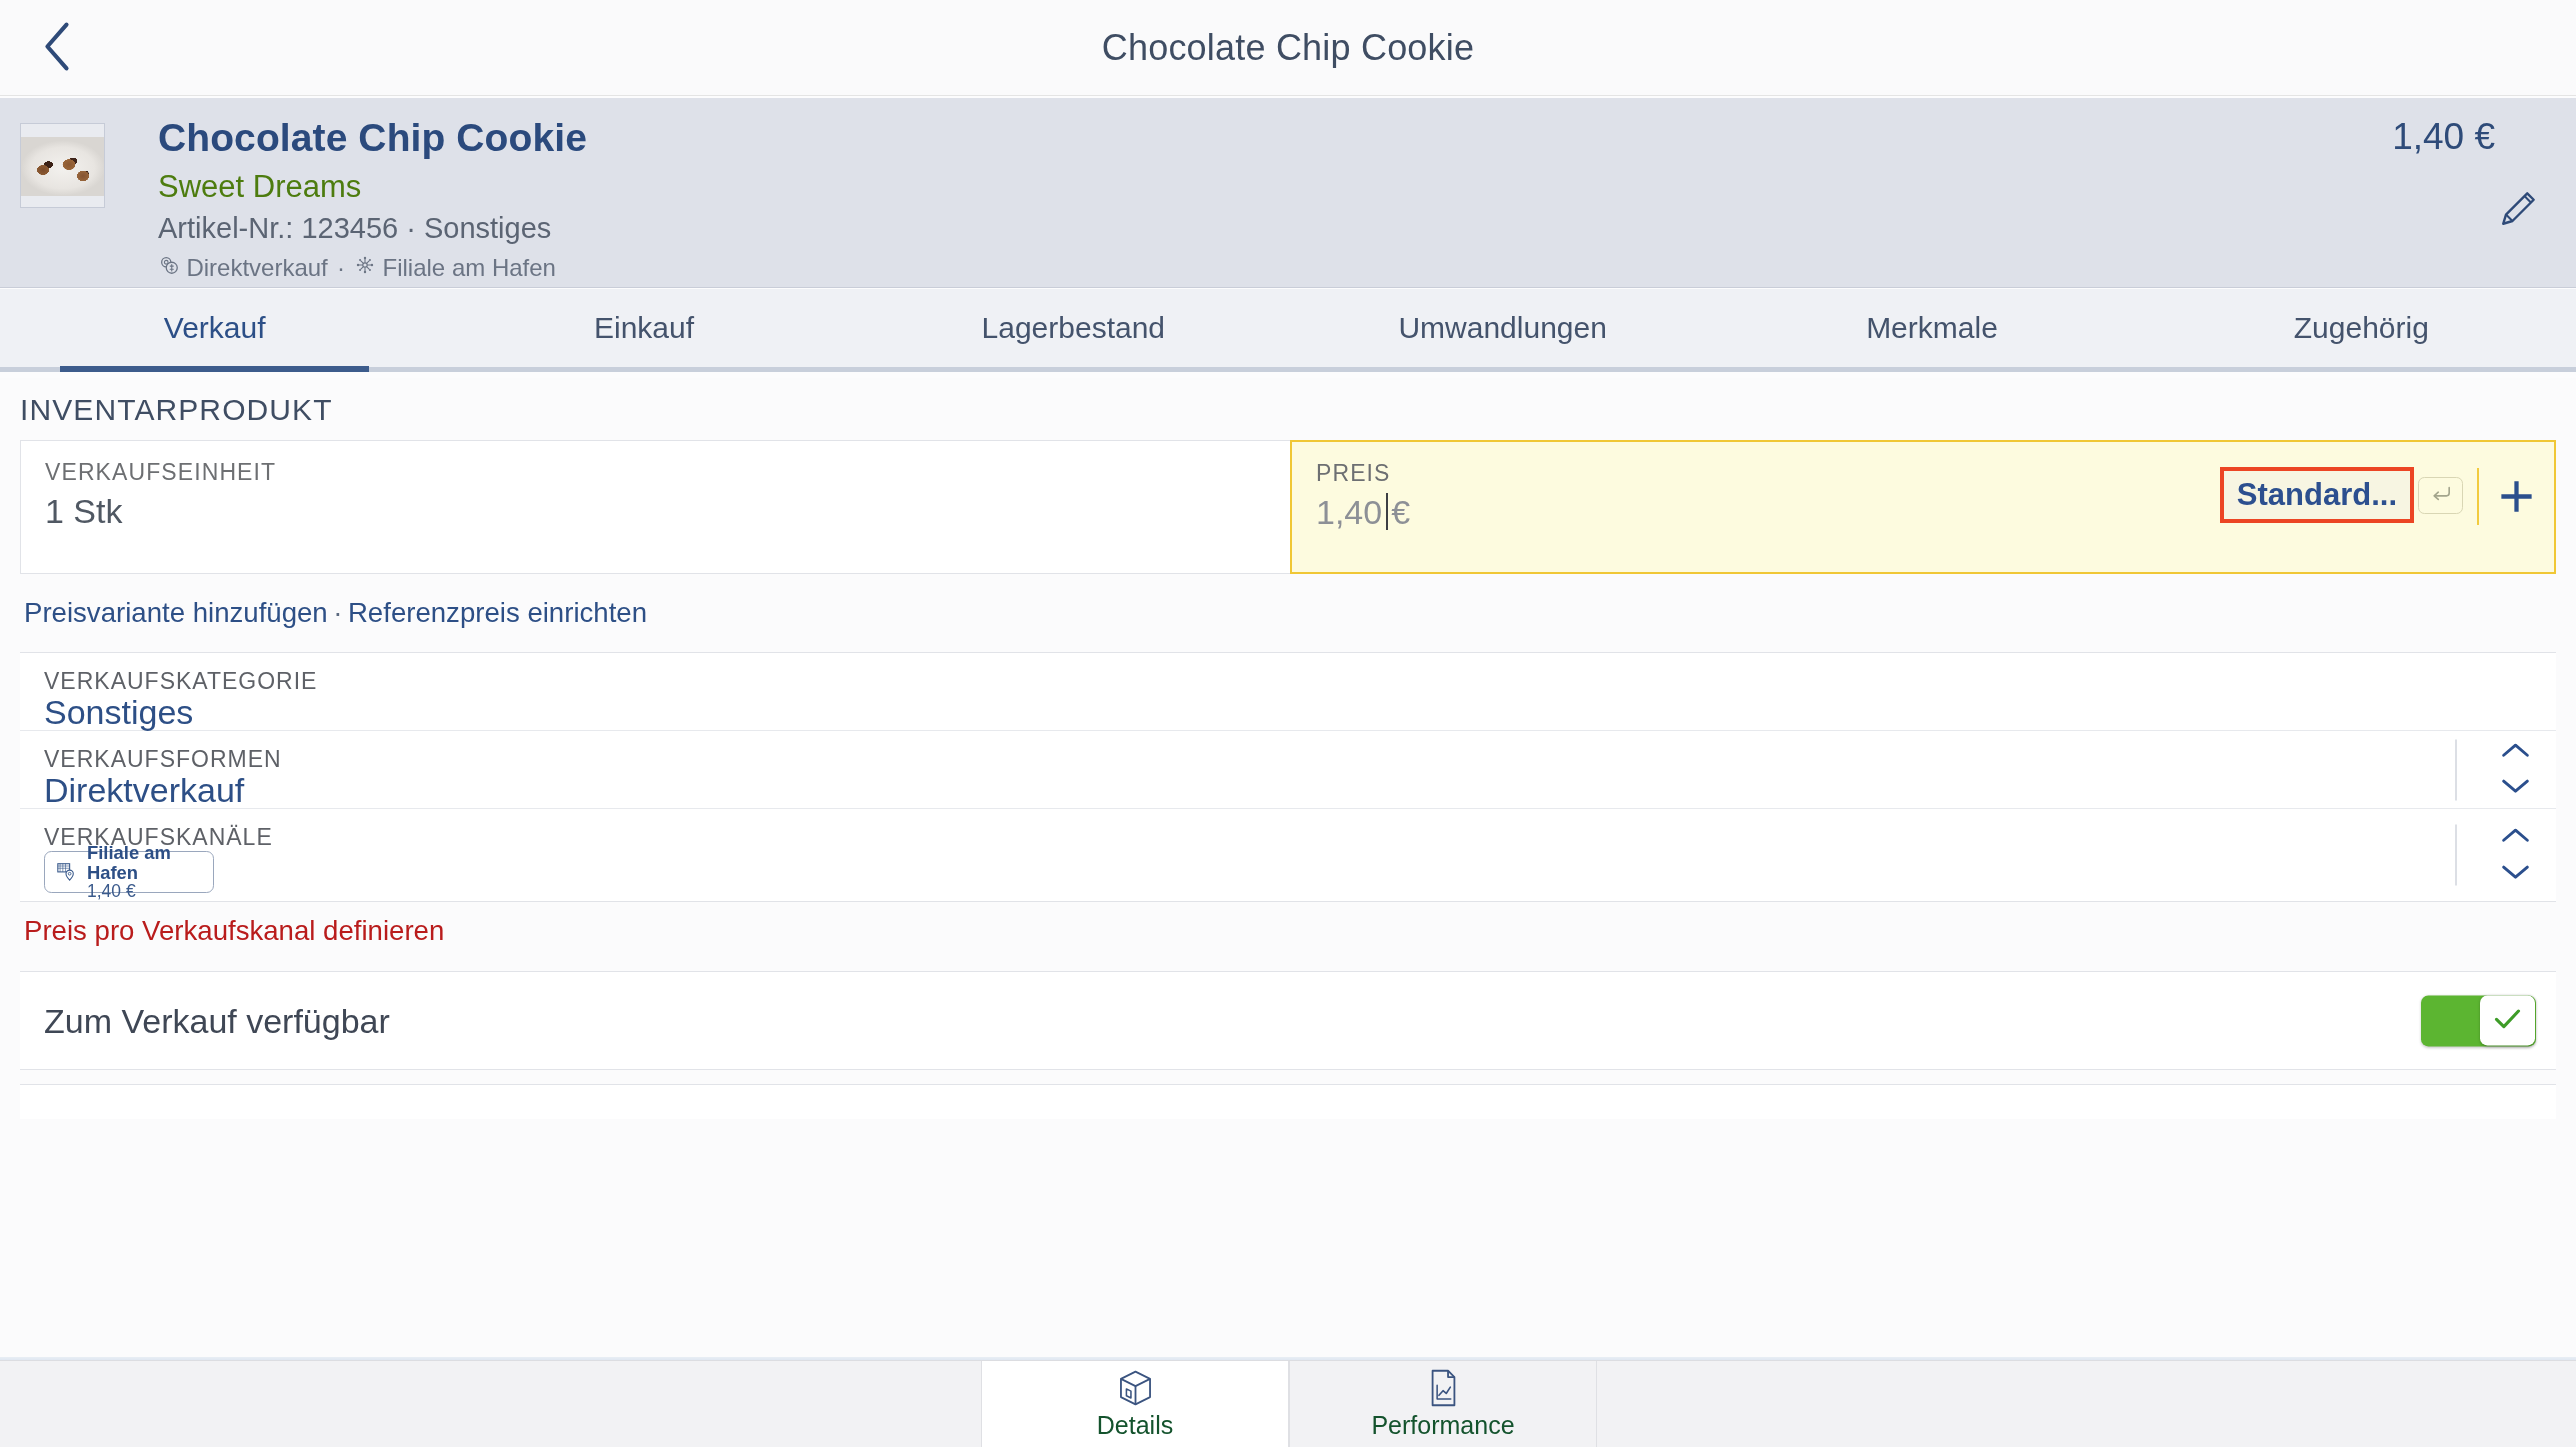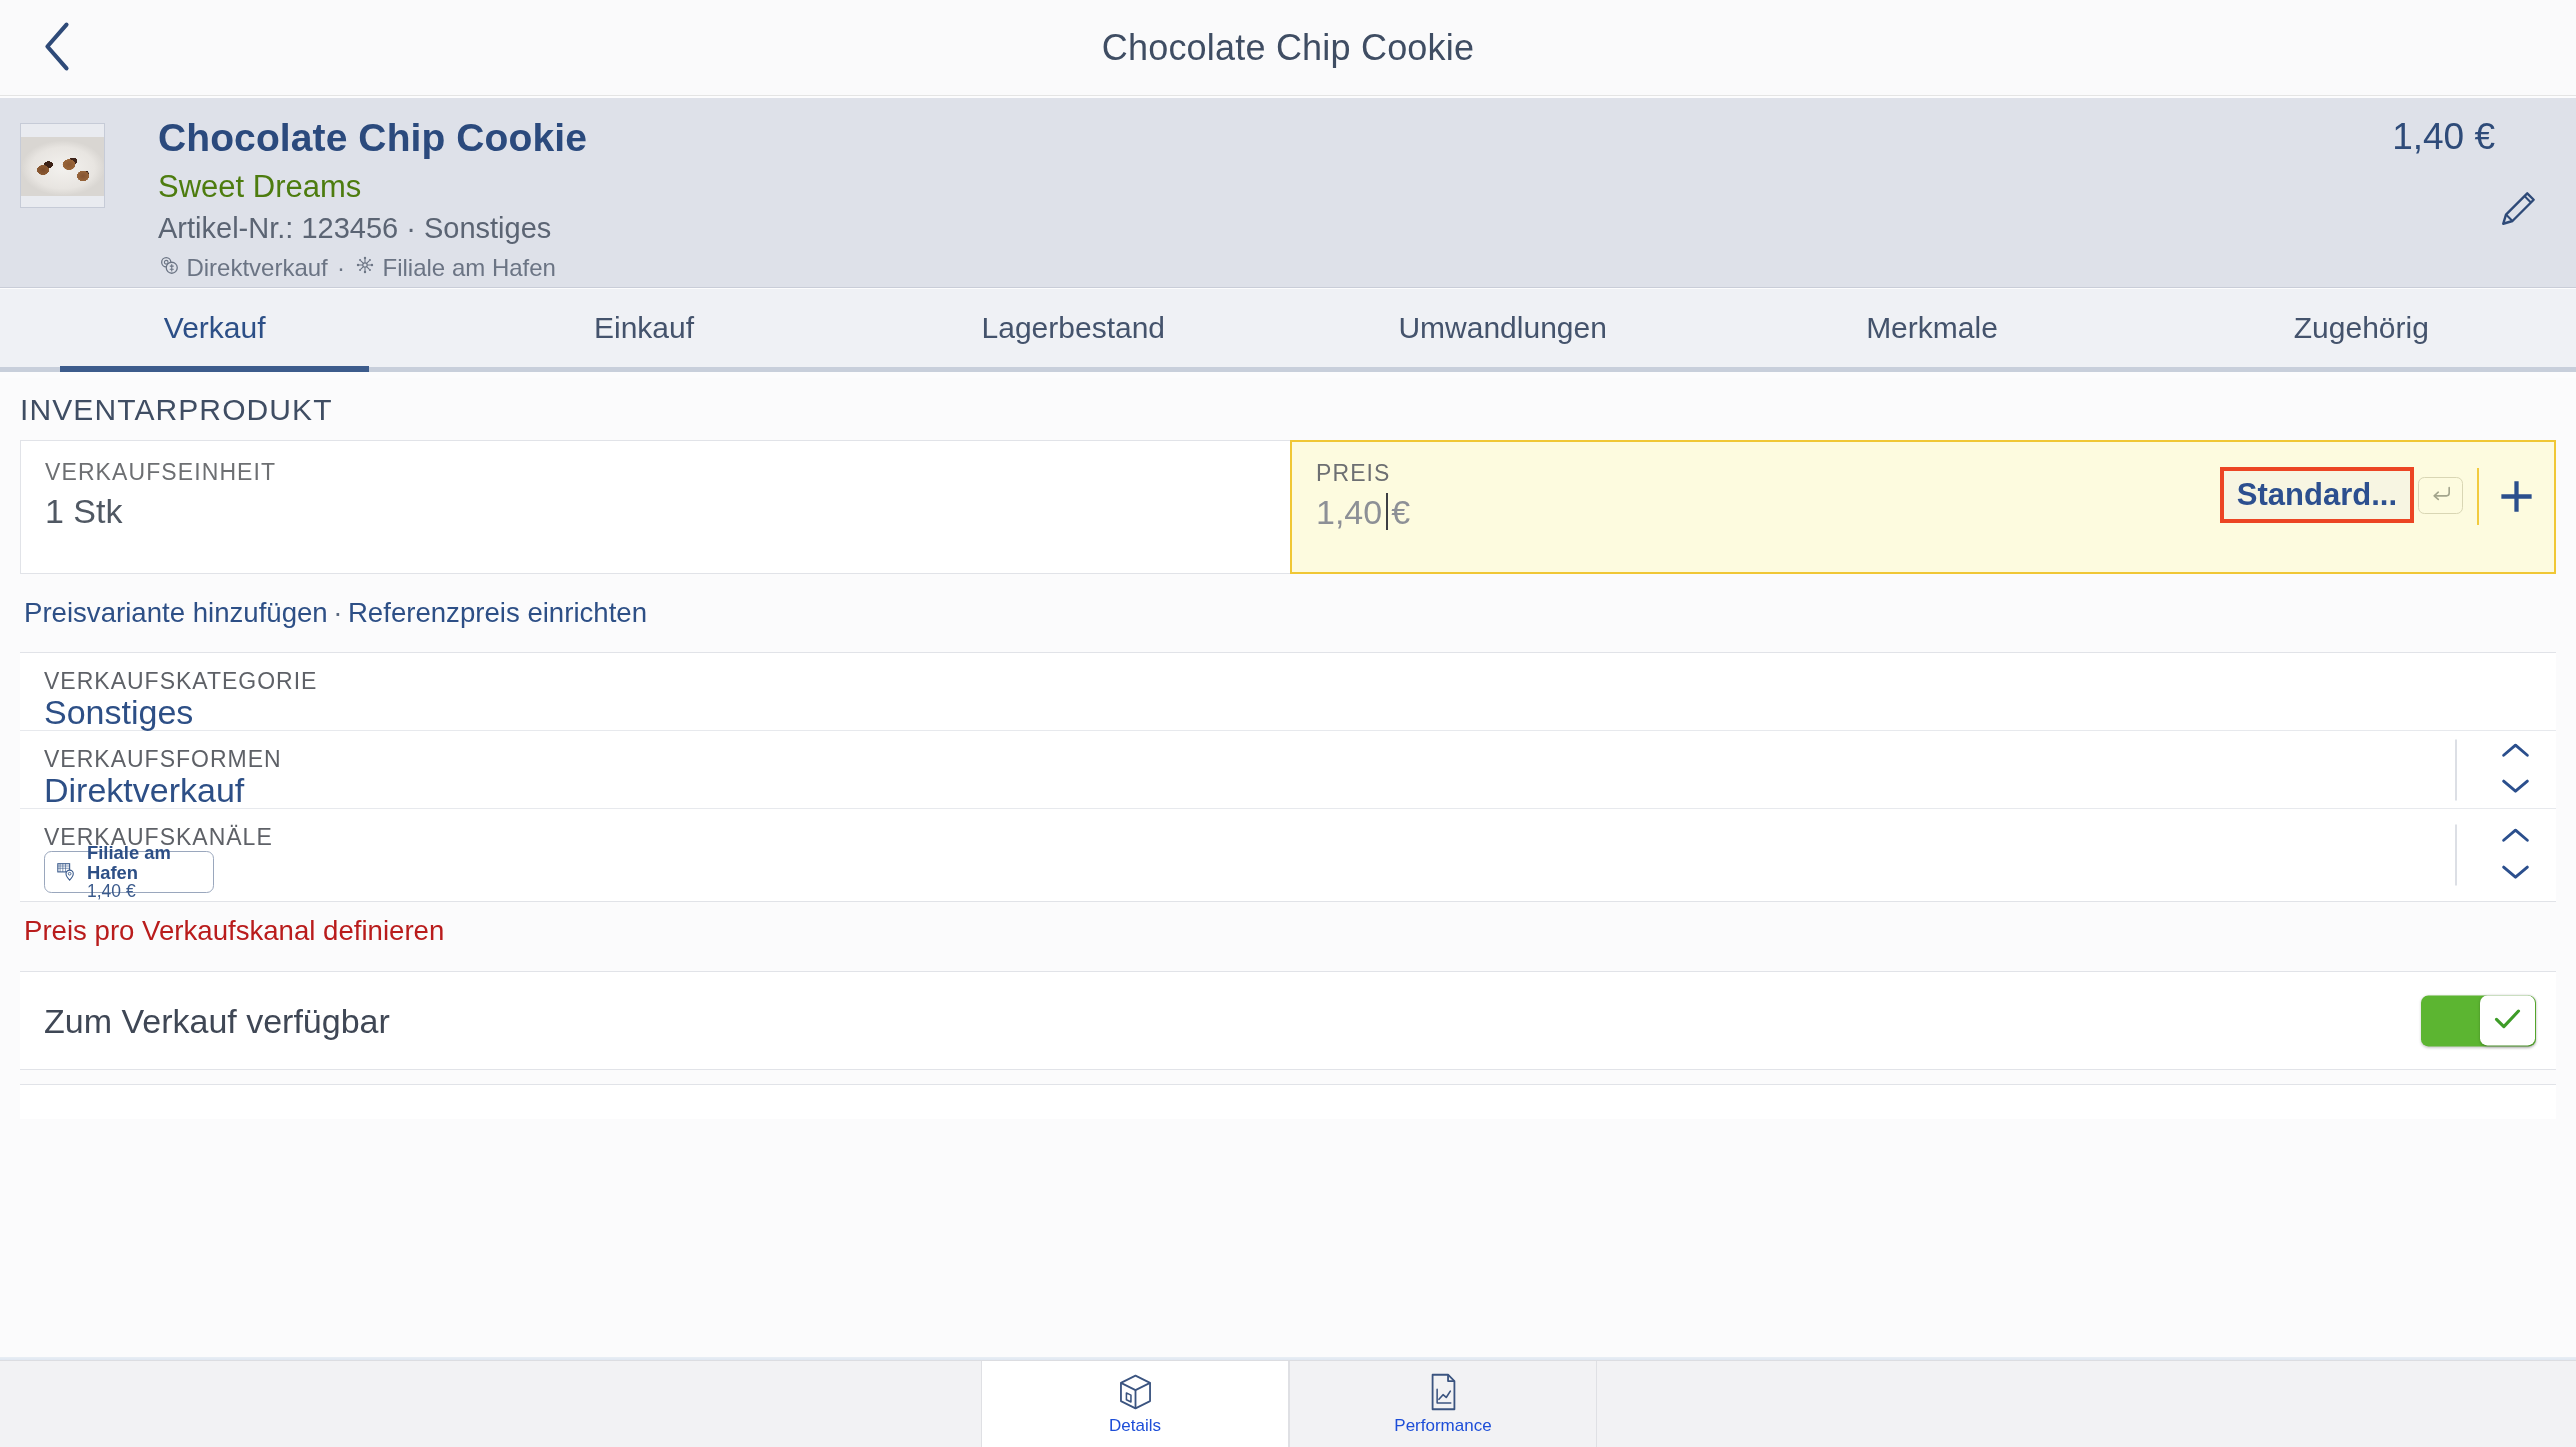--- a/index.html
+++ b/index.html
@@ -264,21 +264,21 @@
   }
   .bn-spacer { width: 981px; }
   .bn-item {
     width: 308px; height: 87px;
     display: flex; flex-direction: column; align-items: center;
     justify-content: center; gap: 3.7px;
     border-left: 0.9px solid #dfe0e4; border-right: 0.9px solid #dfe0e4;
     cursor: pointer;
   }
   .bn-item.active { background: #ffffff; }
-  .bn-label { font-size: 17px; color: #1d4ed8; }
+  .bn-label { font-size: 25px; color: #14532d; }
   .bn-icon { height: 39px; display: flex; align-items: flex-end; }
 
   .scroll-hairline {
     position: absolute; left: 0; bottom: 88px; width: 2576px; height: 2.8px;
     background: linear-gradient(#e9eef5, #dfe7f1);
   }
 </style>
 </head>
 <body>
 

